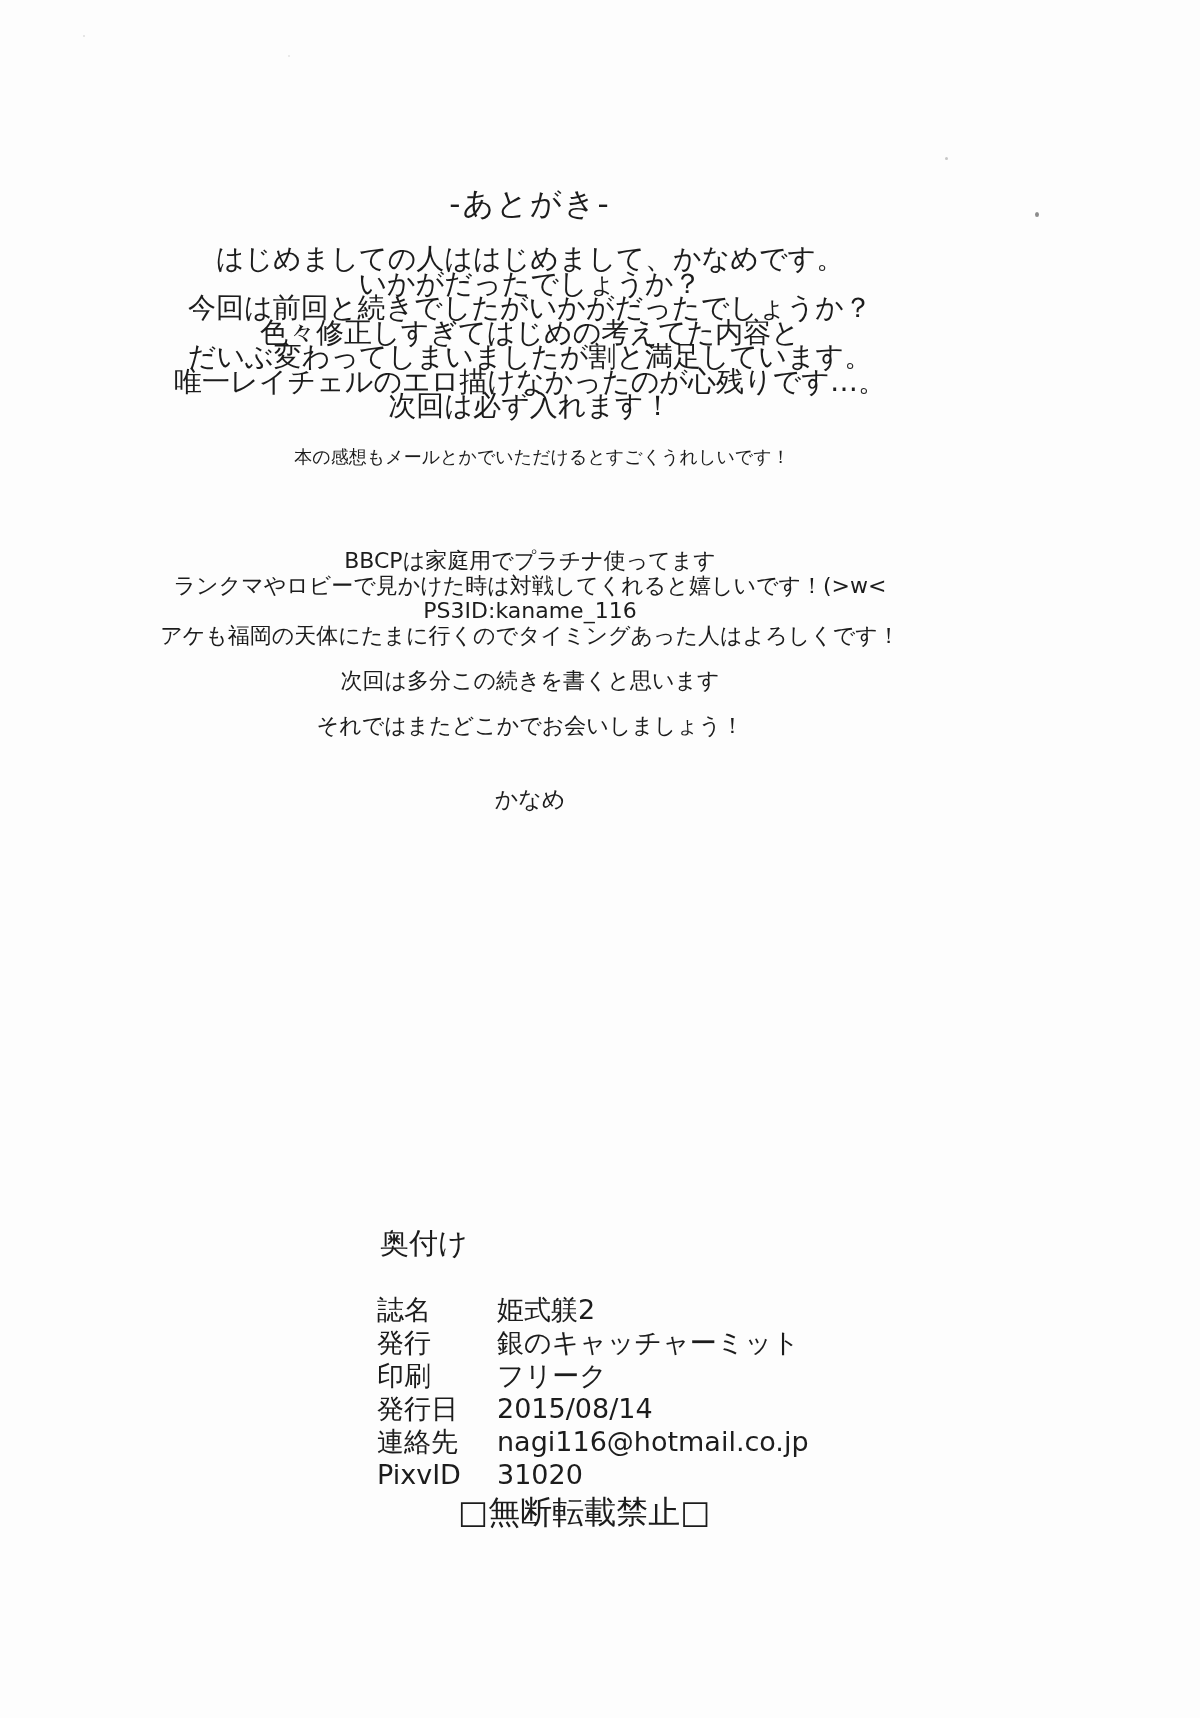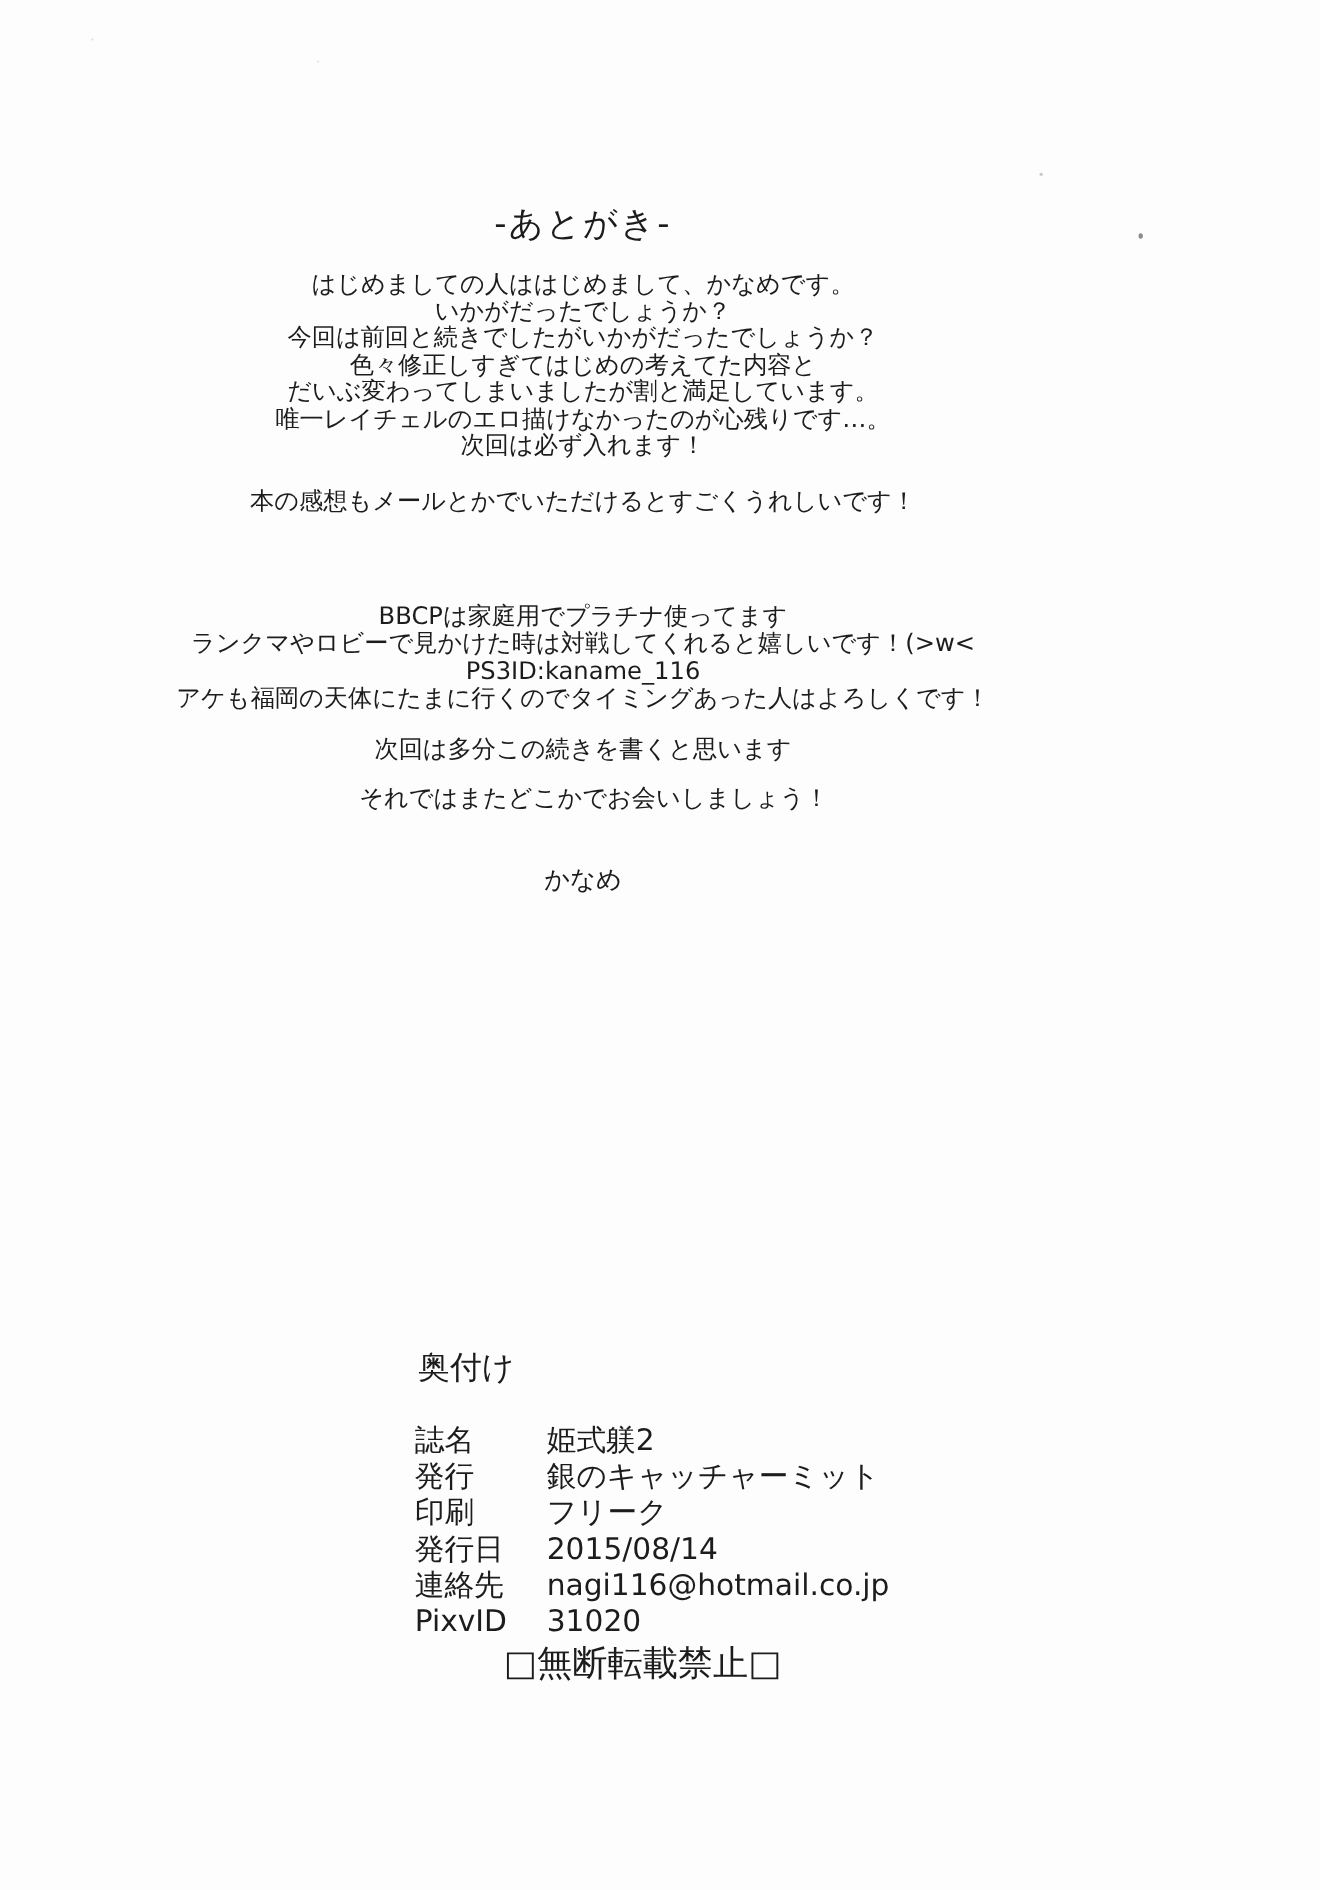--- a/index.html
+++ b/index.html
@@ -21,25 +21,25 @@
     position: absolute;
     left: 0;
     width: 1060px;
     text-align: center;
   }
   .title {
     top: 183px;
     font-size: 31px;
     letter-spacing: 2px;
   }
-  .para1 { top: 247px; font-size: 22px; line-height: 24.5px; }
-  .para2 { top: 444px; font-size: 22px; line-height: 25px; }
+  .para1 { top: 247px; font-size: 28px; line-height: 24.5px; }
+  .para2 { top: 444px; font-size: 18px; line-height: 25px; margin-left: 12px; }
   .para3 { top: 548px; font-size: 22px; line-height: 25px; }
   .para4 { top: 666px; font-size: 22px; text-align: center; }
-  .para5 { top: 711px; font-size: 22px; padding-left: 10px; }
+  .para5 { top: 711px; font-size: 22px; }
   .signature { top: 784px; font-size: 23px; }
 
   
   .colophon-heading {
     position: absolute;
     left: 380px;
     top: 1224px;
     font-size: 29px;
   }
   .colophon-rows {

